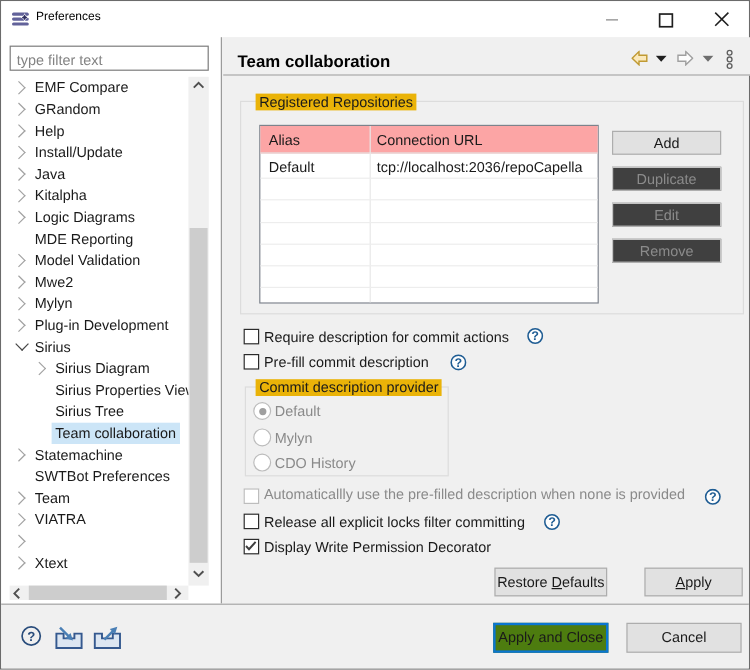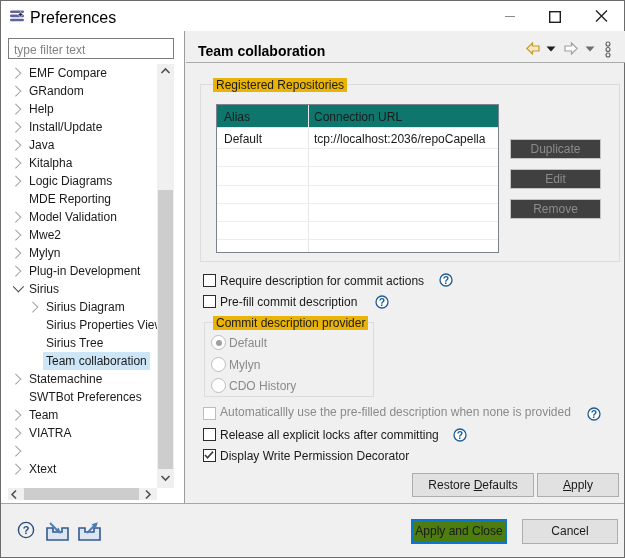--- a/index.html
+++ b/index.html
@@ -2,21 +2,21 @@
 <html><head>
 <meta charset="utf-8">
 <style>
   * { margin:0; padding:0; box-sizing:border-box; }
   html,body { width:625px; height:558px; }
   body { font-family:"Liberation Sans", sans-serif; font-size:12px; color:#1a1a1a; background:#fff; position:relative; overflow:hidden; }
   .abs { position:absolute; }
   #win { position:absolute; left:0; top:0; width:625px; height:558px; border:1px solid #6b6b6b; }
   
   #titlebar { position:absolute; left:1px; top:1px; width:623px; height:30px; background:#fff; }
-  #title-text { position:absolute; left:29px; top:8px; font-size:16px; color:#000; }
+  #title-text { position:absolute; left:29px; top:8px; font-size:10px; color:#000; }
   
   #leftpanel { position:absolute; left:1px; top:31px; width:183px; height:472px; background:#fff; }
   #filter { position:absolute; left:7px; top:7px; width:166px; height:21px; border:1px solid #7c7c7c; background:#fff; color:#838383; line-height:19px; padding-top:2px; padding-left:5px; }
   .trow { position:absolute; left:0; width:164px; height:18px; line-height:18px; white-space:nowrap; overflow:hidden; }
   .tlabel { position:absolute; top:0; }
   .chev { position:absolute; width:7.5px; height:7.5px; border-top:1.7px solid #a2a2a2; border-right:1.7px solid #a2a2a2; }
   .chev.r { transform:rotate(45deg); }
   .chev.d { transform:rotate(135deg); border-color:#474747; }
   .sel { background:#cce5f7; }
   
@@ -24,21 +24,21 @@
   .sbthumb { position:absolute; background:#cdcdcd; }
   
   #rightpanel { position:absolute; left:184px; top:31px; width:440px; height:472px; background:#f0f0f0; border-left:1px solid #9b9b9b; }
   #header { position:absolute; left:1px; top:0; width:439px; height:32px; background:#f0f0f0; border-bottom:1px solid #aaaaaa; }
   #header b { position:absolute; left:12px; top:12px; font-size:14px; color:#000; }
   
   .group { position:absolute; border:1px solid #dcdcdc; }
   .glabel { position:absolute; top:-7px; background:#eab308; padding:0 3px; }
   
   #tbl { position:absolute; left:31px; top:73px; width:283px; height:149px; border:1px solid #7d838c; background:#fff; }
-  #tblhead { position:absolute; left:0; top:0; width:281px; height:23px; background:#0f766e; border-bottom:1px solid #e4e4e4;text-align:center; }
+  #tblhead { position:absolute; left:0; top:0; width:281px; height:23px; background:#fca5a5; border-bottom:1px solid #e4e4e4;text-align:center; }
   .colsep { position:absolute; left:91px; top:0; width:1px; height:147px; background:#e8e8e8; }
   .rowsep { position:absolute; left:0; width:281px; height:1px; background:#ededed; }
   
   .btn { position:absolute; background:#e1e1e1; border:1px solid #adadad; text-align:center; color:#1a1a1a; }
   .btn.dis { background:#404040; border-color:#c3c3c3; color:#8b8b8b; }
   
   .cb { position:absolute; width:13px; height:13px; border:1.5px solid #2b2b2b; background:#fff; }
   .cb.dis { border-color:#bdbdbd; background:#fff; }
   .cblabel { position:absolute; white-space:nowrap; line-height:14px; }
   .gray { color:#8a8a8a; }
@@ -218,20 +218,21 @@
     <div class="colsep"></div>
     <span class="abs" style="left:7px;top:27px">Default</span>
     <span class="abs" style="left:97px;top:27px">tcp://localhost:2036/repoCapella</span>
     <div class="rowsep" style="top:43px"></div>
     <div class="rowsep" style="top:61px"></div>
     <div class="rowsep" style="top:80px"></div>
     <div class="rowsep" style="top:98px"></div>
     <div class="rowsep" style="top:116px"></div>
     <div class="rowsep" style="top:134px"></div>
   </div>
+  <div class="btn" style="left:325px;top:78px;width:91px;height:20px;line-height:18px">Add</div>
   <div class="btn dis" style="left:325px;top:108px;width:91px;height:20px;line-height:18px">Duplicate</div>
   <div class="btn dis" style="left:325px;top:138px;width:91px;height:20px;line-height:18px">Edit</div>
   <div class="btn dis" style="left:325px;top:168px;width:91px;height:20px;line-height:18px">Remove</div>
 
   <div class="cb" style="left:18px;top:243px"></div>
   <span class="cblabel" style="left:35px;top:243px">Require description for commit actions</span>
   <svg class="help" style="left:254px;top:242px" viewBox="0 0 14 14">
       <circle cx="7" cy="7" r="6" fill="#fdfdfd" stroke="#1e5c93" stroke-width="1.3"></circle>
       <text x="7" y="10.6" font-size="10.5" font-weight="bold" fill="#1e5c93" text-anchor="middle" font-family="Liberation Sans">?</text>
     </svg>
@@ -256,34 +257,34 @@
   <span class="cblabel gray" style="left:44px;top:348px">CDO History</span>
 
   <div class="cb dis" style="left:18px;top:376px"></div>
   <span class="cblabel gray" style="left:35px;top:374px">Automaticallly use the pre-filled description when none is provided</span>
   <svg class="help" style="left:402px;top:376px" viewBox="0 0 14 14">
       <circle cx="7" cy="7" r="6" fill="#fdfdfd" stroke="#1e5c93" stroke-width="1.3"></circle>
       <text x="7" y="10.6" font-size="10.5" font-weight="bold" fill="#1e5c93" text-anchor="middle" font-family="Liberation Sans">?</text>
     </svg>
 
   <div class="cb" style="left:18px;top:397px"></div>
-  <span class="cblabel" style="left:35px;top:397px">Release all explicit locks after committing</span>
+  <span class="cblabel" style="left:35px;top:397px">Release all explicit locks filter committing</span>
   <svg class="help" style="left:268px;top:397px" viewBox="0 0 14 14">
       <circle cx="7" cy="7" r="6" fill="#fdfdfd" stroke="#1e5c93" stroke-width="1.3"></circle>
       <text x="7" y="10.6" font-size="10.5" font-weight="bold" fill="#1e5c93" text-anchor="middle" font-family="Liberation Sans">?</text>
     </svg>
 
   <div class="cb" style="left:18px;top:418px">
     <svg style="position:absolute;left:-1px;top:-1px" width="12" height="12" viewBox="0 0 12 12">
         <path d="M2 6 L4.5 8.7 L10 2.6" fill="none" stroke="#3f3f3f" stroke-width="1.6"></path>
       </svg>
   </div>
   <span class="cblabel" style="left:35px;top:418px">Display Write Permission Decorator</span>
 
-  <div class="btn" style="left:227px;top:442px;width:122px;height:24px;line-height:23px">Restore <u>D</u>efaults</div>
+  <div class="btn" style="left:227px;top:442px;width:94px;height:24px;line-height:23px">Restore <u>D</u>efaults</div>
   <div class="btn" style="left:352px;top:442px;width:82px;height:24px;line-height:23px"><u>A</u>pply</div>
 </div>
 
 <div id="bottombar">
   <svg class="abs" style="left:16px;top:17px" width="18" height="18" viewBox="0 0 18 18">
     <circle cx="9" cy="9" r="7.6" fill="none" stroke="#2a4d7c" stroke-width="1.4"></circle>
     <text x="9" y="13" font-size="11" font-weight="bold" fill="#2a4d7c" text-anchor="middle" font-family="Liberation Sans">?</text>
   </svg>
   <svg class="abs" style="left:44px;top:14px" width="25" height="24" viewBox="0 0 25 24">
     <path d="M2 10 L2 22 L23 22 L23 10 L17 10 L17 14 L8 14 L8 10 Z" fill="#dce6f2" stroke="#35598f" stroke-width="1.6"></path>

